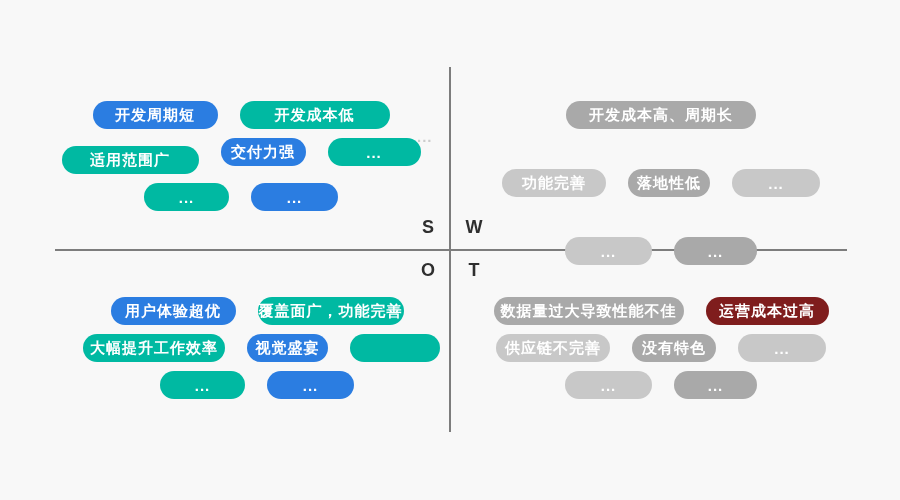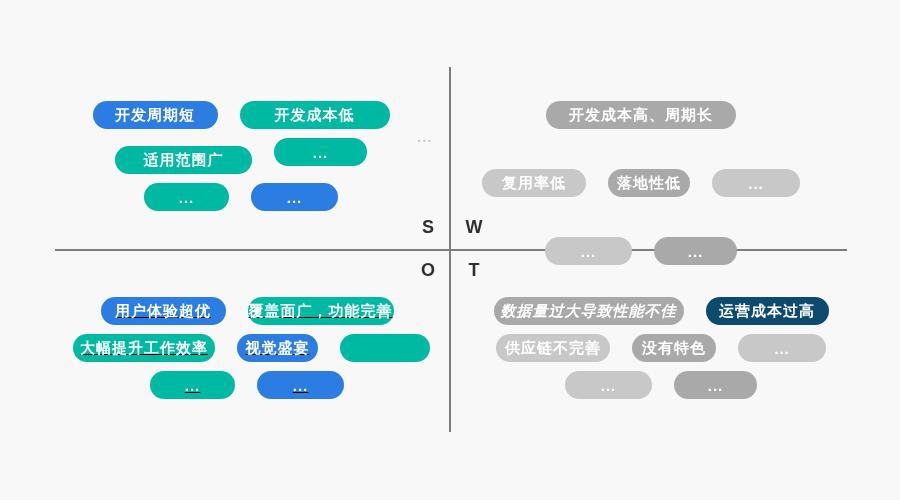--- a/index.html
+++ b/index.html
@@ -17,22 +17,22 @@
   }
   #letter-s{left:415px;top:217px;}
   #letter-w{left:461px;top:217px;}
   #letter-o{left:415px;top:260px;}
   #letter-t{left:461px;top:260px;}
   .quadrant{
     position:absolute;width:402px;
     display:flex;flex-direction:column;align-items:center;gap:9px;
   }
   #q-strengths{left:40px;top:101px;}
-  #q-weaknesses{left:440px;top:101px;gap:40px;}
-  #q-opportunities{left:46px;top:297px;text-decoration:underline;}
+  #q-weaknesses{left:460px;top:101px;gap:40px;}
+  #q-opportunities{left:56px;top:297px;}
   #q-threats{left:460px;top:297px;}
   .pill-row{display:flex;gap:22px;justify-content:center;}
   .pill{
     height:28px;border-radius:14px;box-sizing:border-box;
     display:flex;align-items:center;justify-content:center;
     color:#ffffff;font-size:15px;font-weight:bold;letter-spacing:1px;
     white-space:nowrap;padding:0 12px;
   }
   .overflow-dots{
     position:absolute;left:417px;top:128px;
@@ -51,33 +51,34 @@
   <div class="letter" id="letter-o" style="color: rgb(47, 47, 47);">O</div>
   <div class="letter" id="letter-t" style="color: rgb(47, 47, 47);">T</div>
 
   <div class="quadrant" id="q-strengths">
       <div class="pill-row">
         <div class="pill" style="background: rgb(43, 125, 225); width: 125px; padding: 0px;">开发周期短</div>
         <div class="pill" style="background: rgb(0, 185, 162); width: 150px; padding: 0px;">开发成本低</div>
       </div>
       <div class="pill-row">
         <div class="pill" style="background: rgb(0, 185, 162); width: 137px; padding: 0px; margin-top: 8px;">适用范围广</div>
+        <div class="pill" style="background: rgb(43, 125, 225); width: 85px; padding: 0px;">交付力强</div>
         <div class="pill" style="background: rgb(0, 185, 162); width: 93px; padding: 0px;">...</div>
       </div>
       <div class="pill-row">
         <div class="pill" style="background: rgb(0, 185, 162); width: 85px; padding: 0px;">...</div>
         <div class="pill" style="background: rgb(43, 125, 225); width: 87px; padding: 0px;">...</div>
       </div>
     </div>
   <div class="quadrant" id="q-weaknesses">
       <div class="pill-row">
         <div class="pill" style="background: rgb(169, 169, 169); width: 190px; padding: 0px;">开发成本高、周期长</div>
       </div>
       <div class="pill-row">
-        <div class="pill" style="background: rgb(200, 200, 200); width: 104px; padding: 0px;">复用率低</div>
+        <div class="pill" style="background: rgb(200, 200, 200); width: 104px; padding: 0px;">功能完善</div>
         <div class="pill" style="background: rgb(169, 169, 169); width: 82px; padding: 0px; font-family: Liberation Serif, serif;">落地性低</div>
         <div class="pill" style="background: rgb(200, 200, 200); width: 88px; padding: 0px;">...</div>
       </div>
       <div class="pill-row">
         <div class="pill" style="background: rgb(200, 200, 200); width: 87px; padding: 0px;">...</div>
         <div class="pill" style="background: rgb(169, 169, 169); width: 83px; padding: 0px;">...</div>
       </div>
     </div>
   <div class="quadrant" id="q-opportunities">
       <div class="pill-row">
@@ -89,22 +90,22 @@
         <div class="pill" style="background: rgb(43, 125, 225); width: 81px; padding: 0px;">视觉盛宴</div>
         <div class="pill" style="background: rgb(0, 185, 162); width: 90px; padding: 0px;"></div>
       </div>
       <div class="pill-row">
         <div class="pill" style="background: rgb(0, 185, 162); width: 85px; padding: 0px;">...</div>
         <div class="pill" style="background: rgb(43, 125, 225); width: 87px; padding: 0px;">...</div>
       </div>
     </div>
   <div class="quadrant" id="q-threats">
       <div class="pill-row">
-        <div class="pill" style="background: rgb(169, 169, 169); width: 190px; padding: 0px; font-style: italic;">数据量过大导致性能不佳</div>
-        <div class="pill" style="background: #0c4a6e; width: 123px; padding: 0px; text-align: right;">运营成本过高</div>
+        <div class="pill" style="background: rgb(169, 169, 169); width: 190px; padding: 0px;">数据量过大导致性能不佳</div>
+        <div class="pill" style="background: #7f1d1d; width: 123px; padding: 0px; text-align: right;">运营成本过高</div>
       </div>
       <div class="pill-row">
         <div class="pill" style="background: rgb(200, 200, 200); width: 114px; padding: 0px;">供应链不完善</div>
         <div class="pill" style="background: rgb(169, 169, 169); width: 84px; padding: 0px; font-family: Liberation Serif, serif;">没有特色</div>
         <div class="pill" style="background: rgb(200, 200, 200); width: 88px; padding: 0px;">...</div>
       </div>
       <div class="pill-row">
         <div class="pill" style="background: rgb(200, 200, 200); width: 87px; padding: 0px;">...</div>
         <div class="pill" style="background: rgb(169, 169, 169); width: 83px; padding: 0px;">...</div>
       </div>

